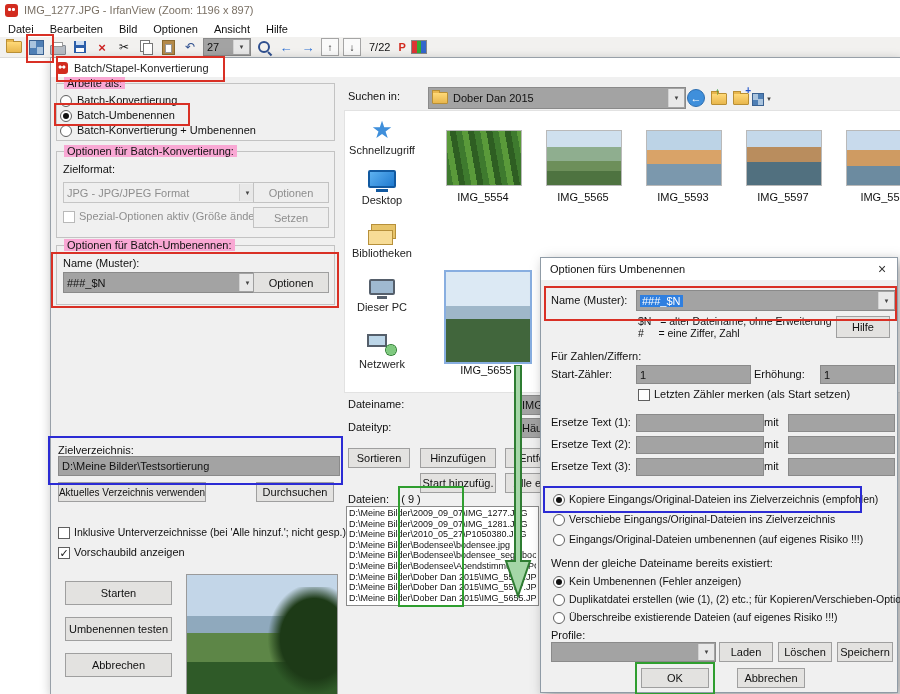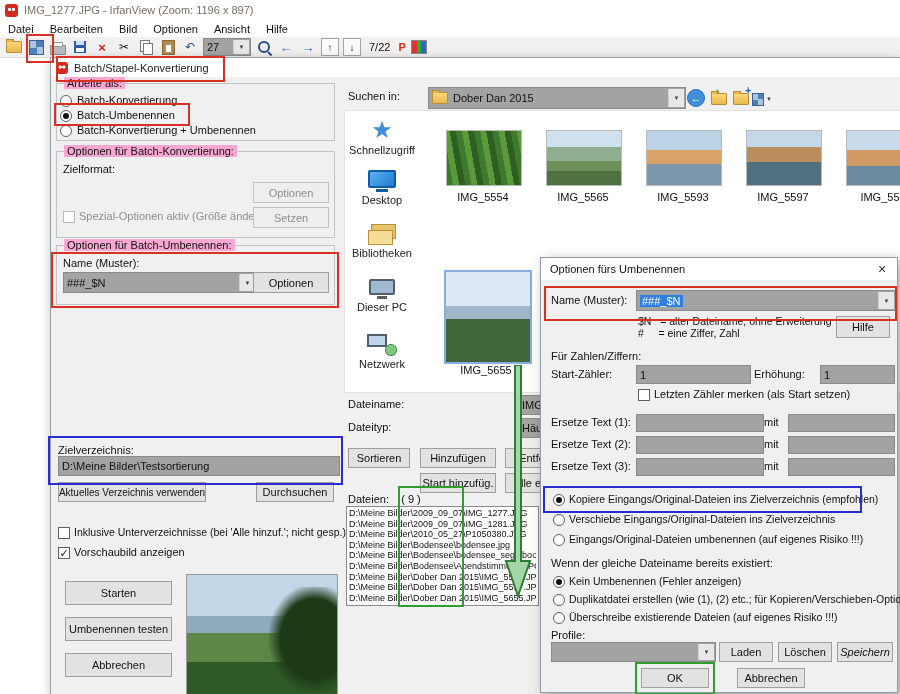--- a/index.html
+++ b/index.html
@@ -159,20 +159,24 @@
     <span class="lbl" style="left:26px;top:36px;">Batch-Konvertierung</span>
     <span class="radio on" style="left:9px;top:52px;"></span>
     <span class="lbl" style="left:26px;top:51px;">Batch-Umbenennen</span>
     <span class="radio" style="left:9px;top:67px;"></span>
     <span class="lbl" style="left:26px;top:66px;">Batch-Konvertierung + Umbenennen</span>
 
     <div class="gb" style="left:5px;top:93px;width:277px;height:85px;">
       <span class="gbl">Optionen für Batch-Konvertierung:</span>
     </div>
     <span class="lbl" style="left:12px;top:105px;">Zielformat:</span>
+    <div class="field dis" style="left:12px;top:124px;width:186px;height:19px;">
+      <span>JPG - JPG/JPEG Format</span>
+      <span class="carrow">▼</span>
+    </div>
     <div class="btn dis" style="left:202px;top:124px;width:74px;height:19px;">
         <span>Optionen</span>
       </div>
     <span class="chk dis" style="left:12px;top:153px;"></span>
     <span class="lbl" style="left:28px;top:152px;color:#8e8e8e;">Spezial-Optionen aktiv (Größe ändern etc.)</span>
     <div class="btn dis" style="left:202px;top:149px;width:74px;height:19px;">
         <span>Setzen</span>
       </div>
 
     <div class="gb" style="left:5px;top:187px;width:277px;height:58px;">
@@ -383,21 +387,21 @@
     <span class="lbl" style="left:10px;top:371px;">Profile:</span>
     <div class="field" style="left:10px;top:384px;width:157px;height:18px;">
       <span class="carrow">▼</span>
     </div>
     <div class="btn" style="left:178px;top:384px;width:52px;height:18px;">
         <span>Laden</span>
       </div>
     <div class="btn" style="left:237px;top:384px;width:52px;height:18px;">
         <span>Löschen</span>
       </div>
-    <div class="btn" style="left:296px;top:384px;width:54px;height:18px;font-style:italic;">
+    <div class="btn" style="left:296px;top:384px;width:54px;height:18px;">
         <span>Speichern</span>
       </div>
 
     <div class="btn" style="left:100px;top:410px;width:66px;height:18px;">
         <span>OK</span>
       </div>
     <div class="btn" style="left:196px;top:410px;width:66px;height:18px;">
         <span>Abbrechen</span>
       </div>
   </div>

